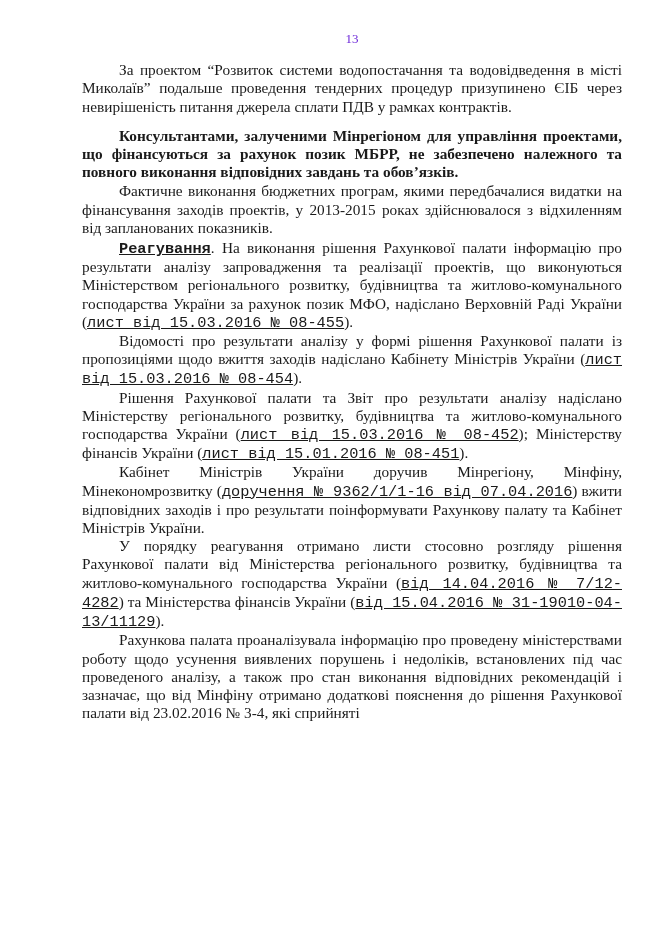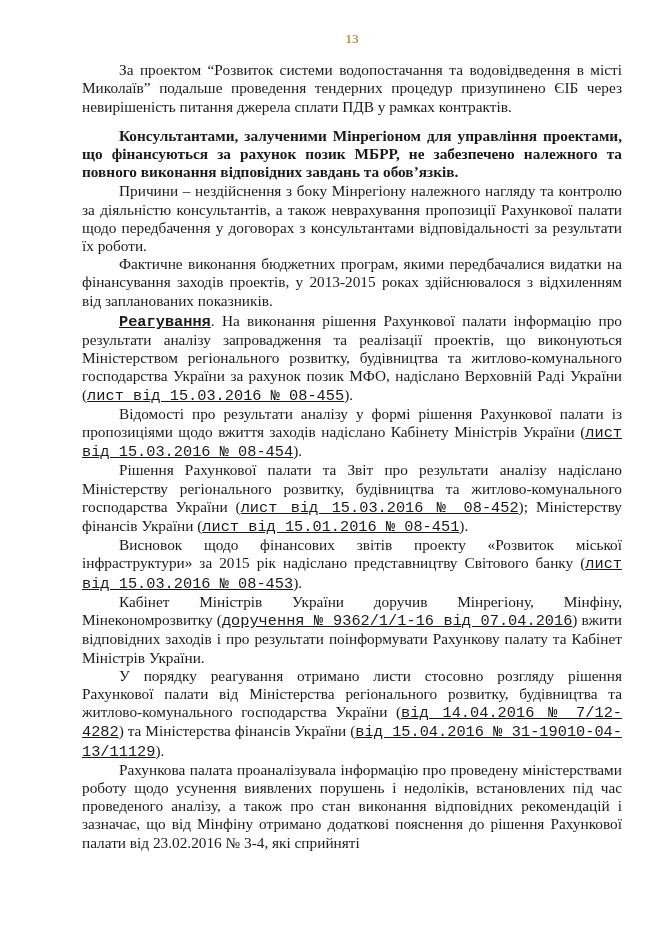--- a/index.html
+++ b/index.html
@@ -3,44 +3,42 @@
 <meta charset="utf-8">
 <style>
   html, body { margin: 0; padding: 0; background: #ffffff; }
   body { width: 668px; height: 936px; overflow: hidden; position: relative; }
   .page {
     position: absolute; left: 82px; top: 30px; width: 540px;
     font-family: "Liberation Serif", serif; font-size: 15.3px; line-height: 18.2px;
     color: #1a1a1a;
   }
   .page-number {
-    text-align: center; font-size: 13px; margin-bottom: 13px; color: #a16207;
+    text-align: center; font-size: 13px; margin-bottom: 13px; color: #6d28d9;
   }
   p { margin: 0; text-align: justify; text-indent: 37px; }
   p.bold { font-weight: bold; margin-top: 11px; margin-bottom: 1px; }
   .u { text-decoration: underline; font-family: Liberation Mono, monospace; }
   .sp { margin-top: 2px; }
 </style>
 </head>
 <body>
 
 <div class="page">
   <div class="page-number">13</div>
 
   <p>За проектом “Розвиток системи водопостачання та водовідведення в місті Миколаїв” подальше проведення тендерних процедур призупинено ЄІБ через невирішеність питання джерела сплати ПДВ у рамках контрактів.</p>
   <p class="bold">Консультантами, залученими Мінрегіоном для управління проектами, що фінансуються за рахунок позик МБРР, не забезпечено належного та повного  виконання відповідних завдань та обов’язків.</p>
-  <p>Причини – нездійснення з боку Мінрегіону належного нагляду та контролю за діяльністю консультантів, а також неврахування пропозиції Рахункової палати щодо передбачення у договорах з консультантами відповідальності за результати їх роботи.</p>
   <p>Фактичне виконання бюджетних програм, якими передбачалися видатки на фінансування заходів проектів, у 2013-2015 роках здійснювалося з відхиленням від запланованих показників.</p>
 
   <p class="sp"><b class="u">Реагування</b><span>. На виконання рішення Рахункової палати інформацію про результати аналізу запровадження та реалізації проектів, що виконуються Міністерством регіонального розвитку, будівництва та житлово-комунального господарства України за рахунок позик МФО, надіслано Верховній Раді України (</span><span class="u">лист від 15.03.2016 № 08-455</span><span>).</span></p>
 
   <p><span>Відомості про результати аналізу у формі рішення Рахункової палати із пропозиціями щодо вжиття заходів надіслано Кабінету Міністрів України (</span><span class="u">лист від 15.03.2016 № 08-454</span><span>).</span></p>
 
   <p><span>Рішення Рахункової палати та Звіт про результати аналізу надіслано Міністерству регіонального розвитку, будівництва та житлово-комунального господарства України (</span><span class="u">лист від 15.03.2016 № 08-452</span><span>); Міністерству фінансів України (</span><span class="u">лист від 15.01.2016 № 08-451</span><span>).</span></p>
 
-  <p><span>Висновок щодо фінансових звітів проекту «Розвиток міської інфраструктури» за 2015 рік надіслано представництву Світового банку (</span><span class="u">лист від 15.03.2016 № 08-453</span><span>).</span></p>
 
   <p><span>Кабінет Міністрів України доручив Мінрегіону, Мінфіну, Мінекономрозвитку (</span><span class="u">доручення № 9362/1/1-16 від 07.04.2016</span><span>) вжити відповідних заходів і про результати поінформувати Рахункову палату та Кабінет Міністрів України.</span></p>
 
   <p><span>У порядку реагування отримано листи стосовно розгляду рішення Рахункової палати від Міністерства регіонального розвитку, будівництва та житлово-комунального господарства України (</span><span class="u">від 14.04.2016 № 7/12-4282</span><span>) та Міністерства фінансів України (</span><span class="u">від 15.04.2016 № 31-19010-04-13/11129</span><span>).</span></p>
 
   <p>Рахункова палата проаналізувала інформацію про проведену міністерствами роботу щодо усунення виявлених порушень і недоліків, встановлених під час проведеного аналізу, а також про стан виконання відповідних рекомендацій і зазначає, що від Мінфіну отримано додаткові пояснення до рішення Рахункової палати від 23.02.2016 № 3-4, які сприйняті</p>
 </div>
 
 </body></html>

